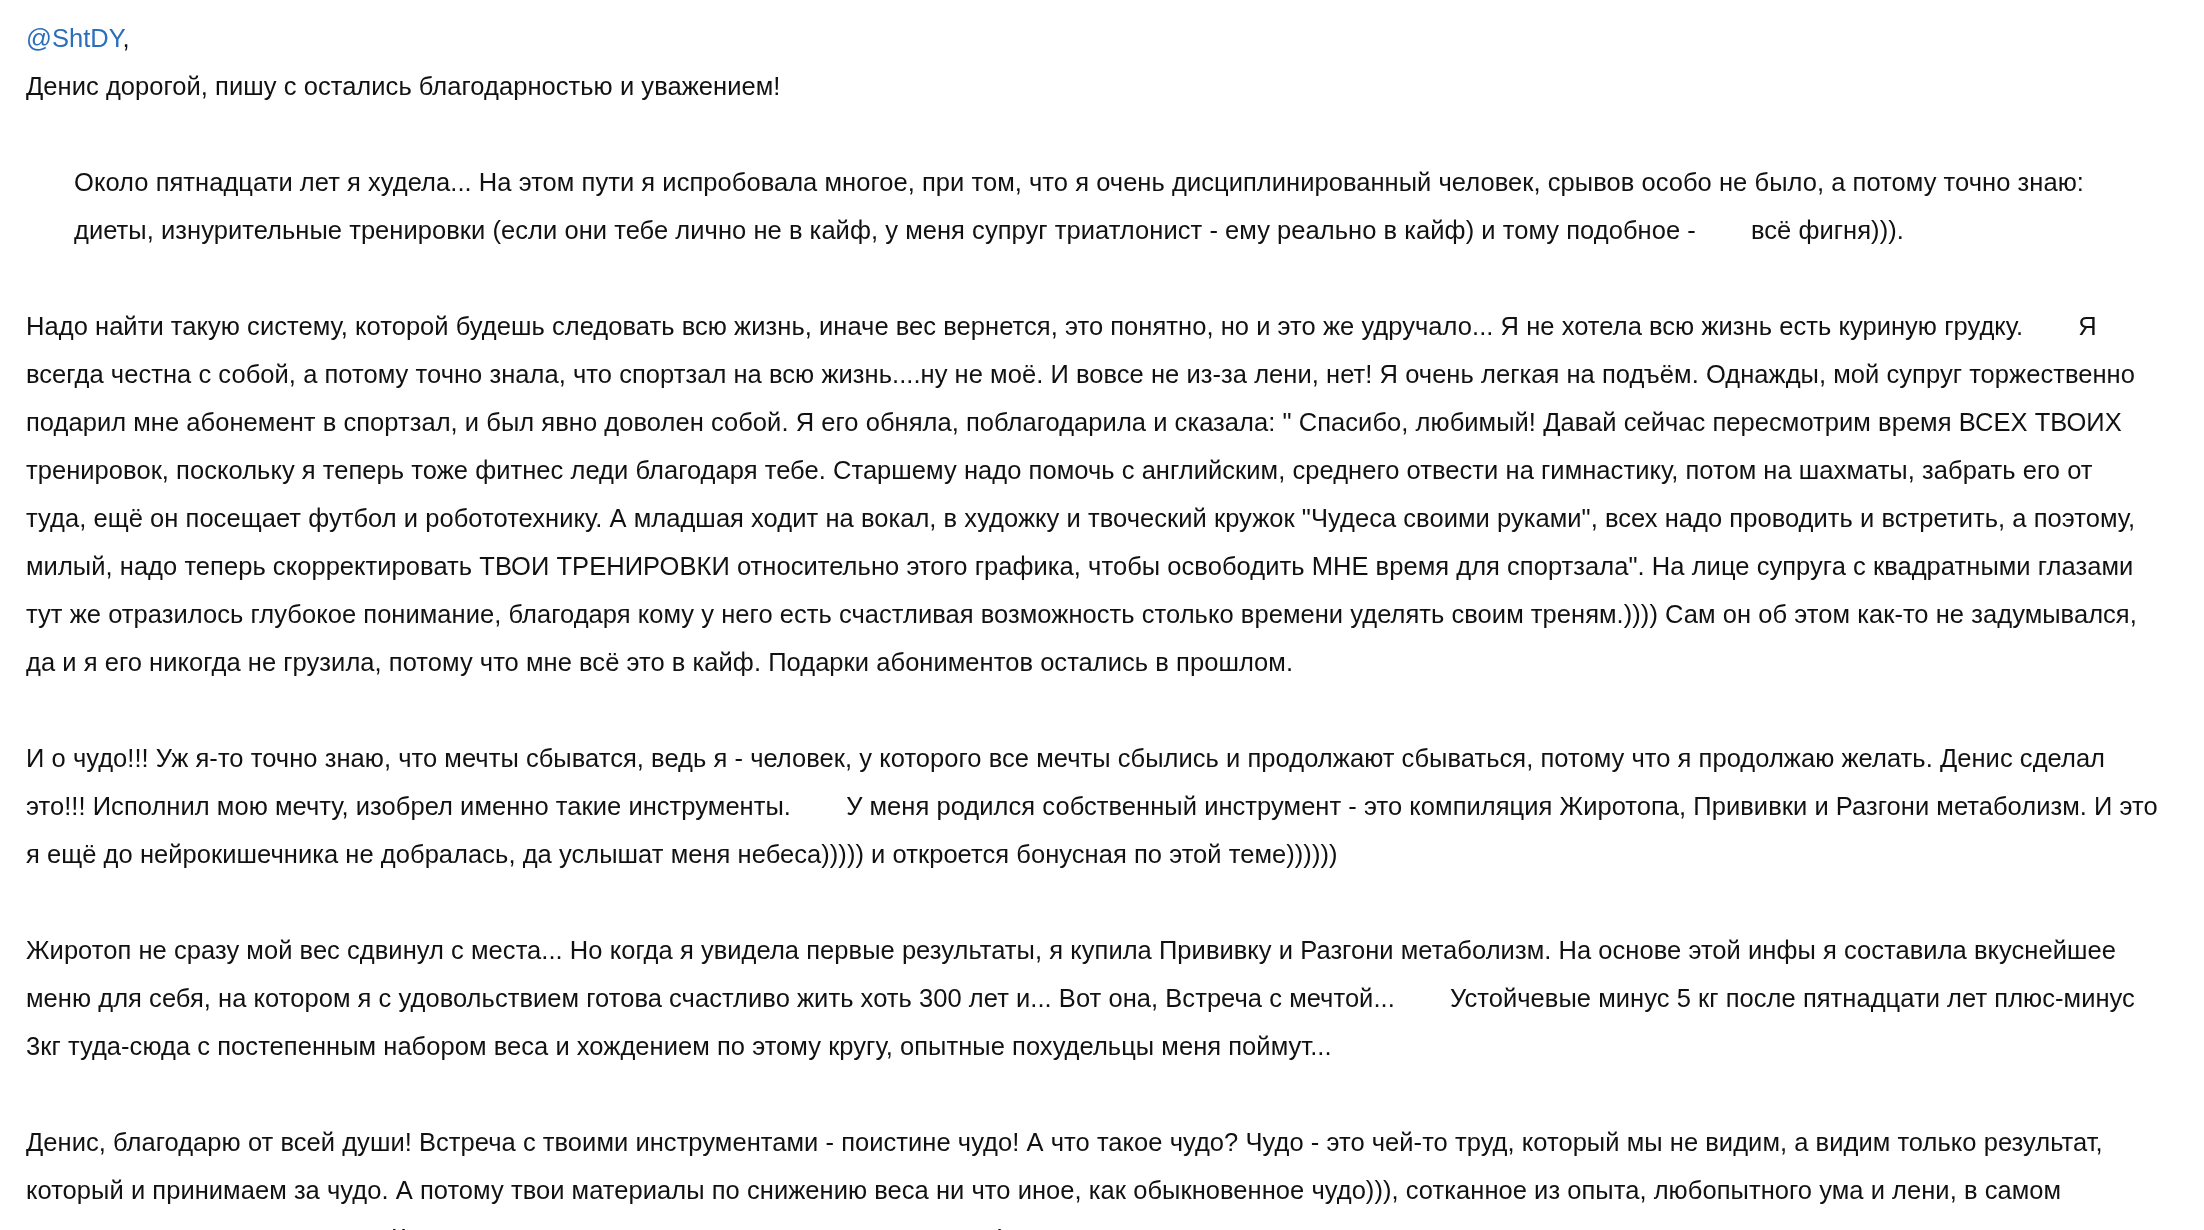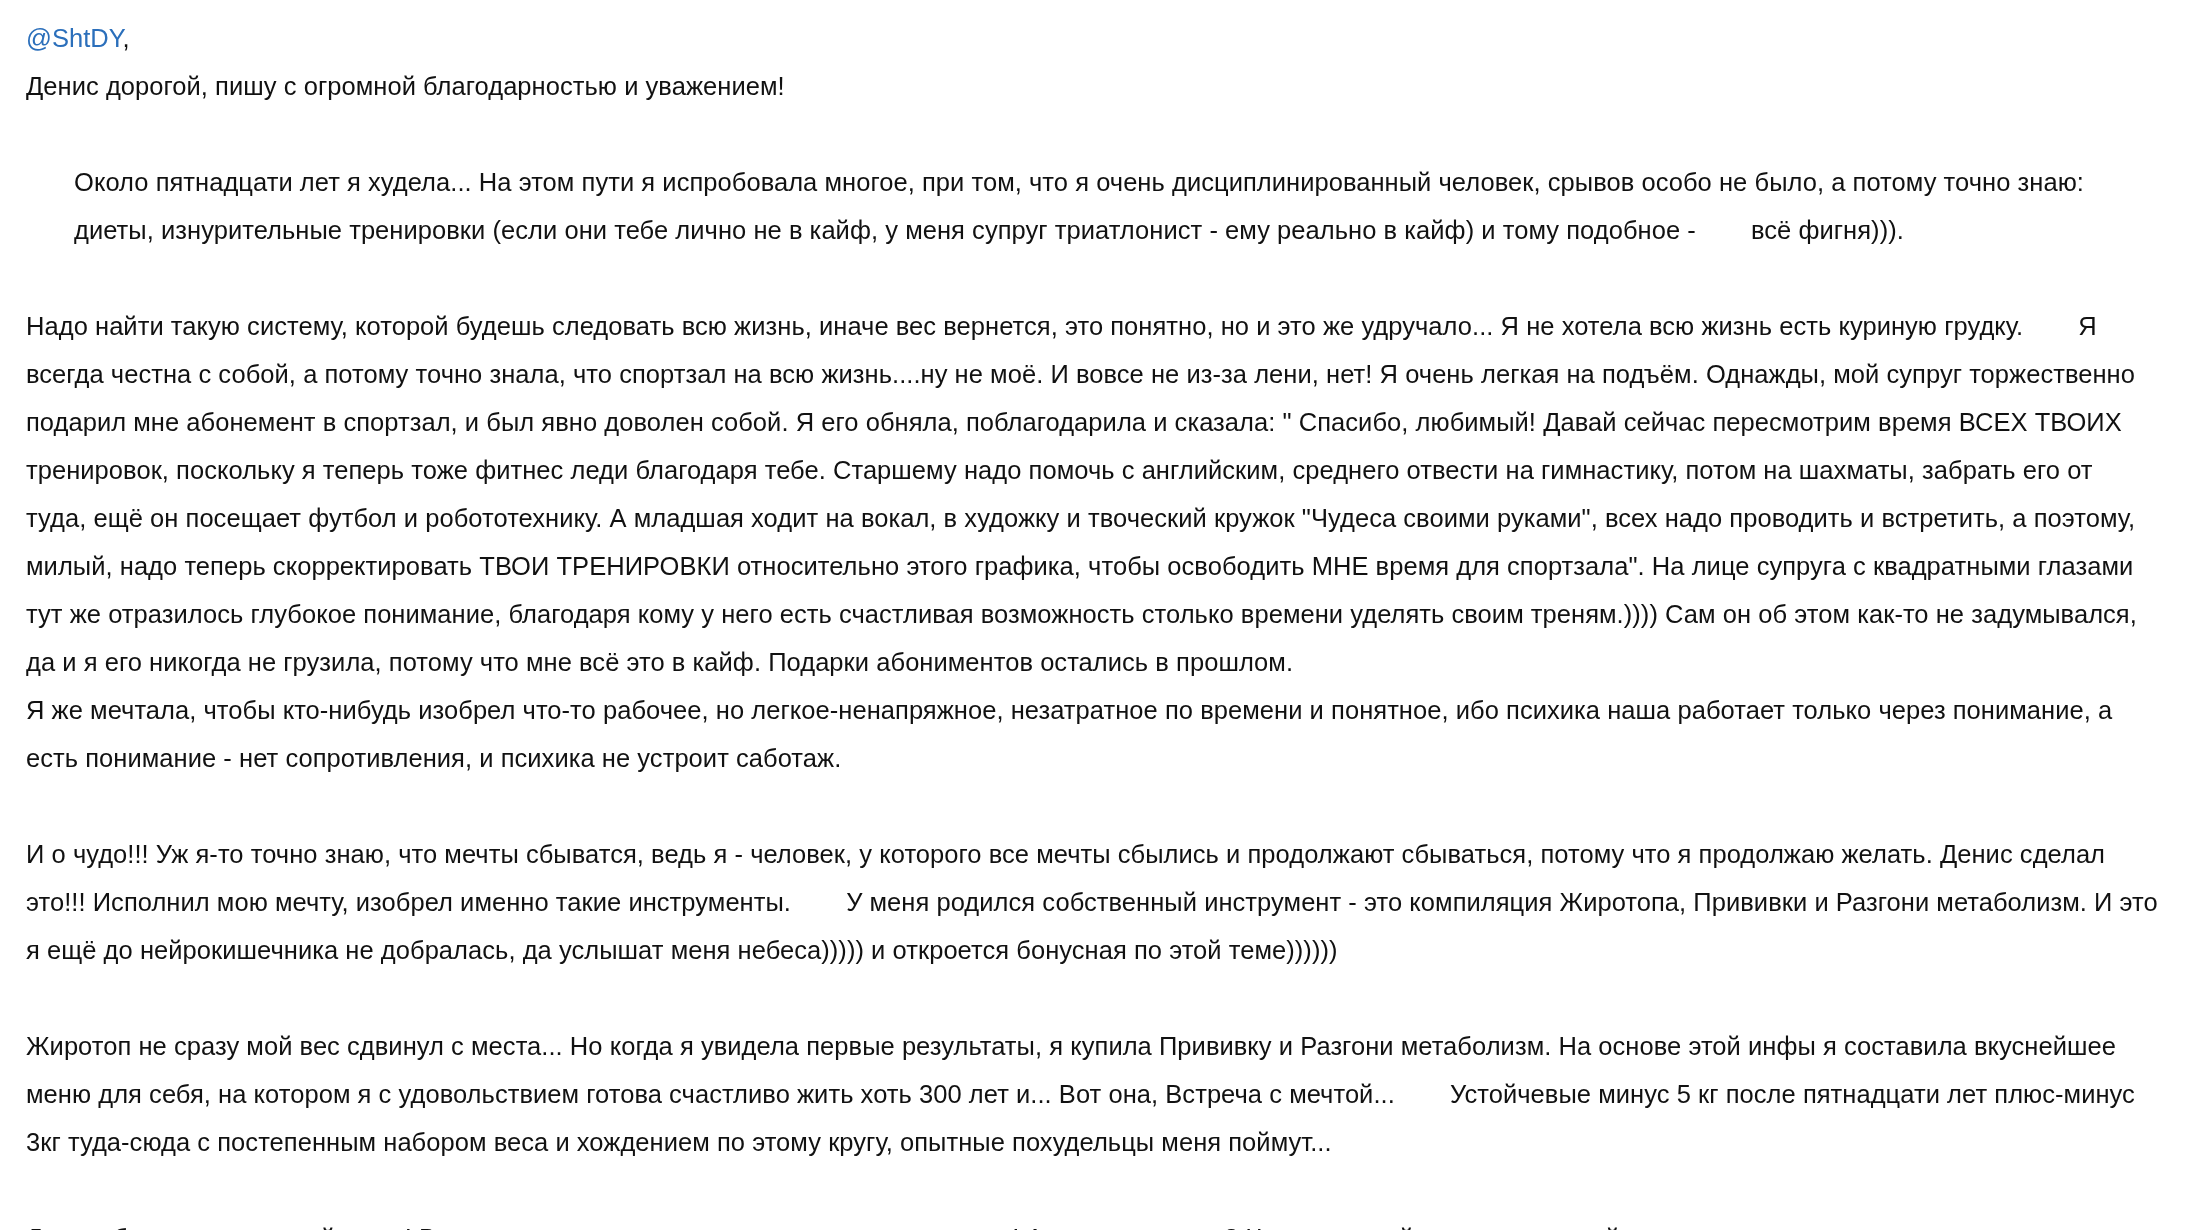--- a/index.html
+++ b/index.html
@@ -53,31 +53,30 @@
   }
 </style>
 </head>
 <body>
 
 <div id="page">
   <div class="msg-body">
 
     <p class="para"><a class="handle" href="#">@ShtDY</a><span>,</span></p>
 
-    <p class="para">Денис дорогой, пишу с огромной благодарностью и уважением!</p>
+    <p class="para">Денис дорогой, пишу с остались благодарностью и уважением!</p>
 
     <div class="spacer"></div>
 
     <p class="para"><span class="hl">Около пятнадцати лет я худела...</span><span> На этом пути я испробовала многое, при том, что я очень дисциплинированный человек, срывов особо не было, а потому точно знаю: </span><span class="hl">диеты, изнурительные тренировки</span><span> (если они тебе лично не в кайф, у меня супруг триатлонист - ему реально в кайф) и тому подобное - </span><span class="hl">всё фигня))).</span></p>
 
     <div class="spacer"></div>
 
     <p class="para"><span>Надо найти такую систему, которой будешь следовать всю жизнь, иначе вес вернется, это понятно, но и это же удручало... Я не хотела всю жизнь есть куриную грудку. </span><span class="hl">Я всегда честна с собой, а потому точно знала, что спортзал на всю жизнь....ну не моё. И вовсе не из-за лени, нет!</span><span> Я очень легкая на подъём. Однажды, мой супруг торжественно подарил мне абонемент в спортзал, и был явно доволен собой. Я его обняла, поблагодарила и сказала: " Спасибо, любимый! Давай сейчас пересмотрим время ВСЕХ ТВОИХ тренировок, поскольку я теперь тоже фитнес леди благодаря тебе. Старшему надо помочь с английским, среднего отвести на гимнастику, потом на шахматы, забрать его от туда, ещё он посещает футбол и робототехнику. А младшая ходит на вокал, в художку и твоческий кружок "Чудеса своими руками", всех надо проводить и встретить, а поэтому, милый, надо теперь скорректировать ТВОИ ТРЕНИРОВКИ относительно этого графика, чтобы освободить МНЕ время для спортзала". На лице супруга с квадратными глазами тут же отразилось глубокое понимание, благодаря кому у него есть счастливая возможность столько времени уделять своим треням.)))) Сам он об этом как-то не задумывался, да и я его никогда не грузила, потому что мне всё это в кайф. Подарки абониментов остались в прошлом.</span></p>
 
-    <p class="para">Я же мечтала, чтобы кто-нибудь изобрел что-то рабочее, но легкое-ненапряжное, незатратное по времени и понятное, ибо психика наша работает только через понимание, а есть понимание - нет сопротивления, и психика не устроит саботаж.</p>
 
     <div class="spacer"></div>
 
     <p class="para"><span>И о чудо!!! Уж я-то точно знаю, что мечты сбыватся, ведь я - человек, у которого все мечты сбылись и продолжают сбываться, потому что я продолжаю желать. Денис сделал это!!! Исполнил мою мечту, изобрел именно такие инструменты. </span><span class="hl">У меня родился собственный инструмент - это компиляция Жиротопа, Прививки и Разгони метаболизм.</span><span> И это я ещё до нейрокишечника не добралась, да услышат меня небеса))))) и откроется бонусная по этой теме))))))</span></p>
 
     <div class="spacer"></div>
 
     <p class="para"><span>Жиротоп не сразу мой вес сдвинул с места... Но когда я увидела первые результаты, я купила Прививку и Разгони метаболизм. На основе этой инфы я составила вкуснейшее меню для себя, на котором я с удовольствием готова счастливо жить хоть 300 лет и... Вот она, Встреча с мечтой... </span><span class="hl">Устойчевые минус 5 кг</span><span> после пятнадцати лет плюс-минус 3кг туда-сюда с постепенным набором веса и хождением по этому кругу, опытные похудельцы меня поймут...</span></p>
 
     <div class="spacer"></div>

